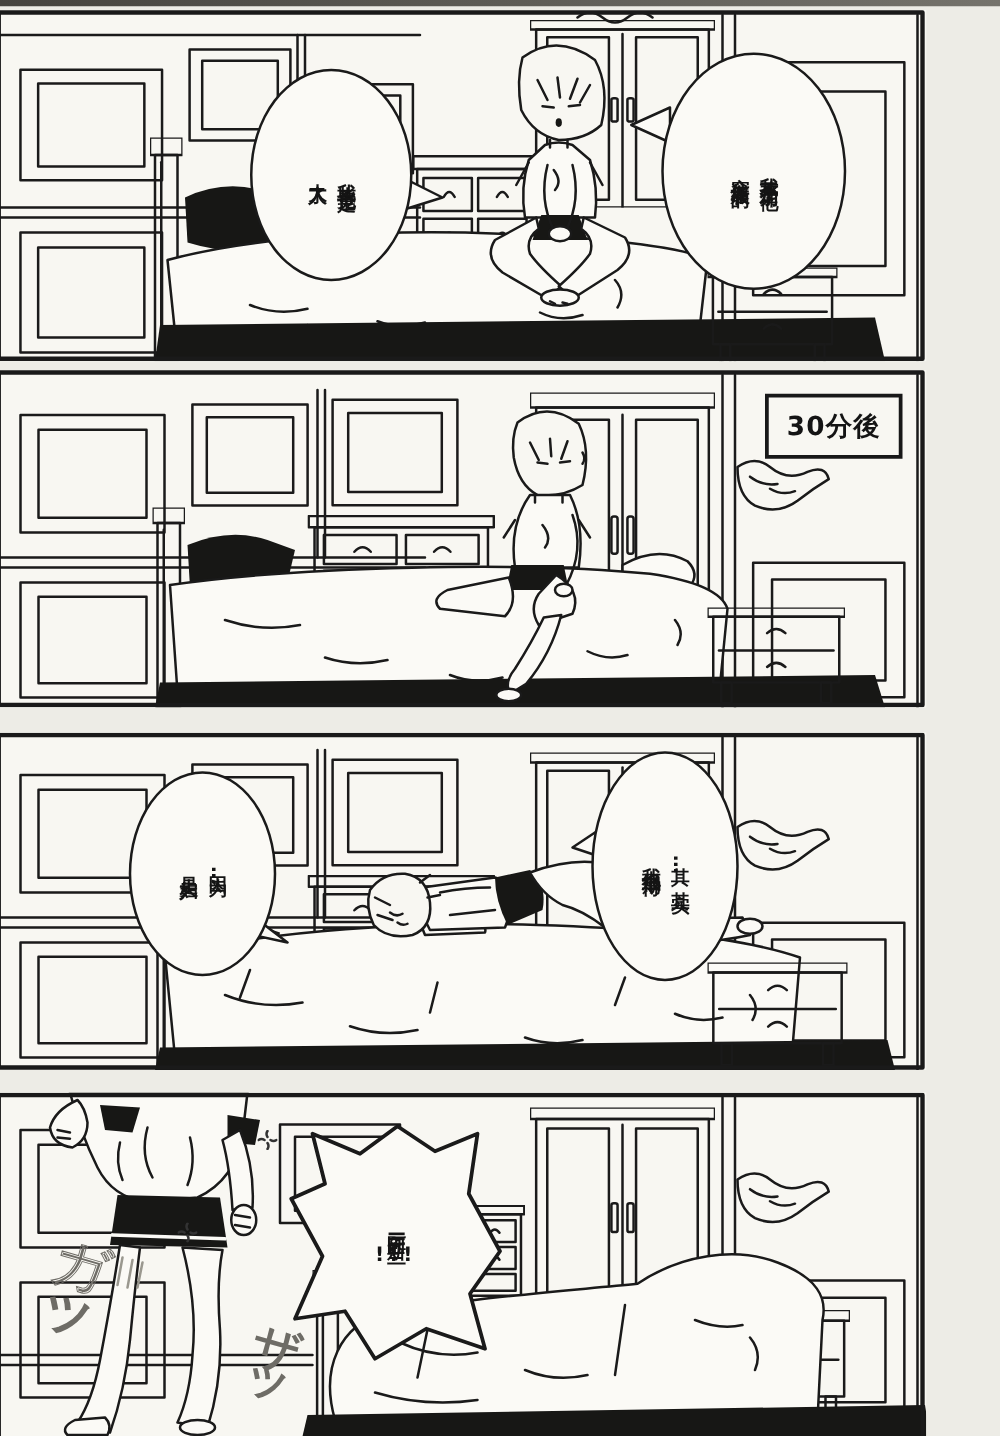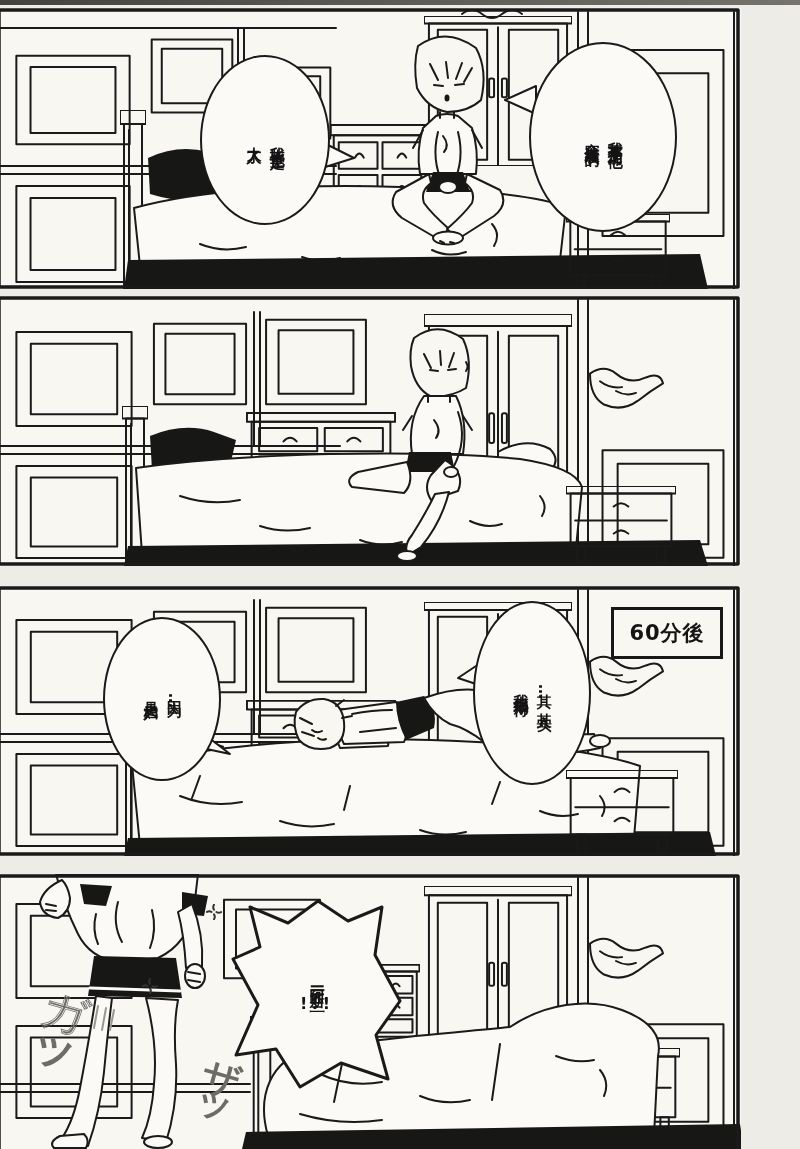--- a/index.html
+++ b/index.html
@@ -288,22 +288,22 @@
   </div>
   <div class="bubble" id="bubble-3">
     <span class="vtext">因为…
 是夫妇</span>
   </div>
   <div class="bubble" id="bubble-4">
     <span class="vtext">其…其实
 我也很期待</span>
   </div>
 
-  <div class="time-label" id="label-60">
-    <span>60分後</span>
+  <div class="time-label" id="label-30">
+    <span>30分後</span>
   </div>
 
   <div class="shout">
     <svg viewBox="0 0 178 195">
       <path d="M90,4 L120,24 L154,10 L147,58 L172,104 L148,138 L160,182 L113,166 L72,190 L48,152 L8,158 L30,108 L5,62 L32,50 L22,10 L60,26 Z" fill="#fbfaf6" stroke="#1a1a1a" stroke-width="3" stroke-linejoin="round"></path>
     </svg>
     <div class="shout-text">
       <span class="shout-main">阿ー斯ー兰ー</span>
       <span class="shout-excl">!!!</span>
     </div>

